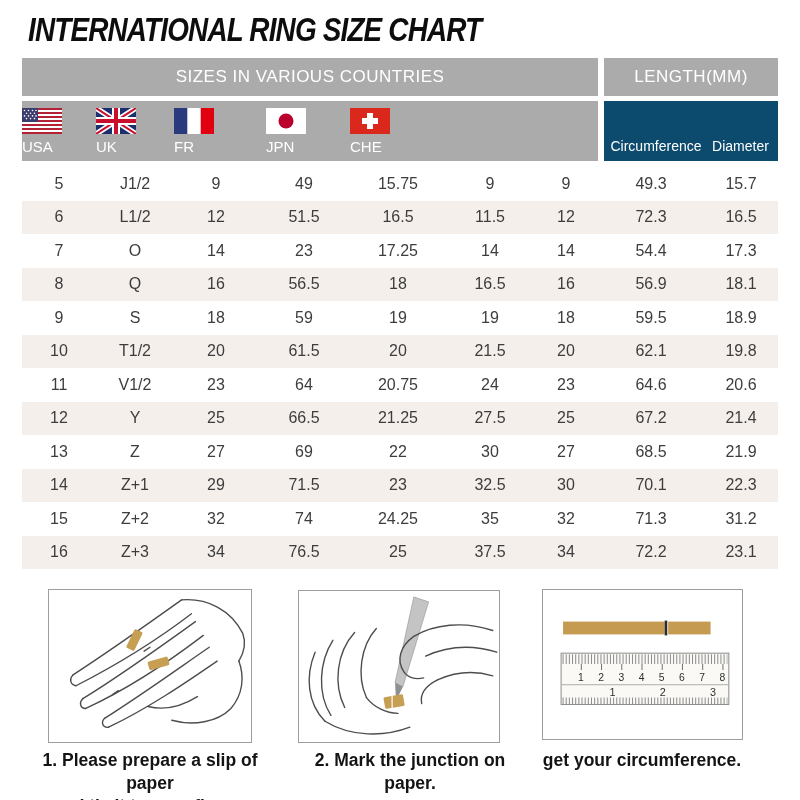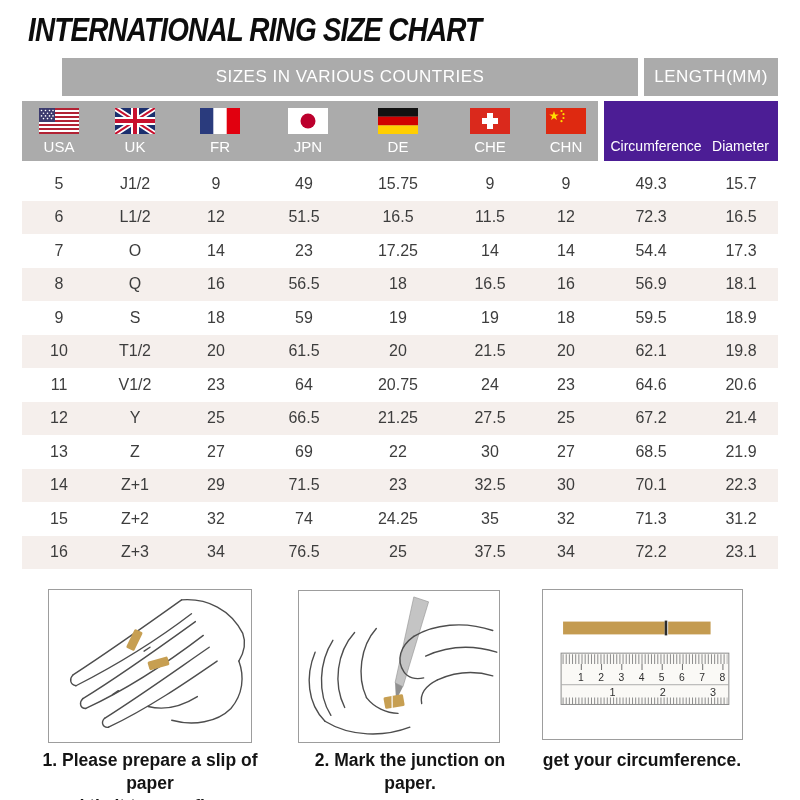--- a/index.html
+++ b/index.html
@@ -6,35 +6,35 @@
   body { background:#fff; }
   .page { position:relative; width:800px; height:800px; background:#ffffff;
           font-family:"Liberation Sans", sans-serif; overflow:hidden; }
 
   .title { position:absolute; left:28px; top:10px; font-size:34px; font-style:italic;
            font-weight:bold; letter-spacing:-1px; color:#0d0d0d; white-space:nowrap;
            transform:scaleX(.82); transform-origin:left center; }
 
   .chart { position:absolute; left:22px; top:58px; width:756px; }
 
-  .ghead { display:flex; height:38px; margin-bottom:5px;margin-left:40px; }
+  .ghead { display:flex; height:38px; margin-bottom:5px; }
   .gcell { background:#ababab; color:#fff; display:flex; align-items:center;
            justify-content:center; font-size:17px; letter-spacing:.5px; }
   .gleft { width:576px; }
   .vgap  { width:6px; background:#fff; }
   .gright{ flex:1; }
 
   .flagrow { display:flex; height:60px; margin-bottom:6px; }
   .flagblock { width:576px; background:#ababab; display:flex; }
-  .fcell { display:flex; flex-direction:column; align-items:center; padding-top:7px; }
+  .fcell { display:flex; flex-direction:column; align-items:flex-start; padding-top:7px; }
   .fc1{width:74px}.fc2{width:78px}.fc3{width:84px}.fc4{width:92px}
   .fc5{width:96px}.fc6{width:88px}.fc7{width:64px}
   .flag { width:40px; height:26px; display:block; }
   .fcode { color:#fff; font-size:15px; margin-top:4px; }
-  .lenblock { flex:1; background:#4c1d95; display:flex; align-items:flex-end;
+  .lenblock { flex:1; background:#0c4a6e; display:flex; align-items:flex-end;
               padding-bottom:7px; color:#fff; font-size:14px; }
   .lc1 { width:104px; text-align:center; }
   .lc2 { width:65px; text-align:center; }
 
   .tr { display:flex; height:33.5px; align-items:center; font-size:16px; color:#3d3d3d; }
   .tr.shade { background:#f5efec; }
   .td { text-align:center; }
   .c1{width:74px}.c2{width:78px}.c3{width:84px}.c4{width:92px}.c5{width:96px}
   .c6{width:88px}.c7{width:64px}.c8{width:106px}.c9{width:74px}
 
@@ -126,49 +126,30 @@
         </div>
 
         <div class="fcell fc3">
           <svg class="flag" viewBox="0 0 40 26">
             <rect width="40" height="26" fill="#ffffff"></rect>
             <circle cx="20" cy="13" r="7.5" fill="#bc002d"></circle>
           </svg>
           <span class="fcode">JPN</span>
         </div>
 
-        <div class="fcell fc5">
-          <svg class="flag" viewBox="0 0 40 26">
-            <rect width="40" height="8.7" y="0" fill="#111111"></rect>
-            <rect width="40" height="8.7" y="8.7" fill="#d00000"></rect>
-            <rect width="40" height="8.6" y="17.4" fill="#ffce00"></rect>
-          </svg>
-          <span class="fcode">DE</span>
-        </div>
 
         <div class="fcell fc6">
           <svg class="flag" viewBox="0 0 40 26">
             <rect width="40" height="26" fill="#da291c"></rect>
             <rect x="17" y="5" width="6" height="16" fill="#fff"></rect>
             <rect x="12" y="10" width="16" height="6" fill="#fff"></rect>
           </svg>
           <span class="fcode">CHE</span>
         </div>
 
-        <div class="fcell fc7">
-          <svg class="flag" viewBox="0 0 40 26">
-            <rect width="40" height="26" fill="#de2910"></rect>
-            <polygon fill="#ffde00" points="8,3 9.18,6.38 12.76,6.45 9.9,8.62 10.94,12.05 8,10 5.06,12.05 6.1,8.62 3.24,6.45 6.82,6.38"></polygon>
-            <circle cx="15.5" cy="3" r="1.1" fill="#ffde00"></circle>
-            <circle cx="17.5" cy="6.2" r="1.1" fill="#ffde00"></circle>
-            <circle cx="17.5" cy="10" r="1.1" fill="#ffde00"></circle>
-            <circle cx="15.5" cy="13.2" r="1.1" fill="#ffde00"></circle>
-          </svg>
-          <span class="fcode">CHN</span>
-        </div>
 
       </div>
       <div class="vgap"></div>
       <div class="lenblock">
         <span class="lc1">Circumference</span>
         <span class="lc2">Diameter</span>
       </div>
     </div>
 
     <div class="tbody">

